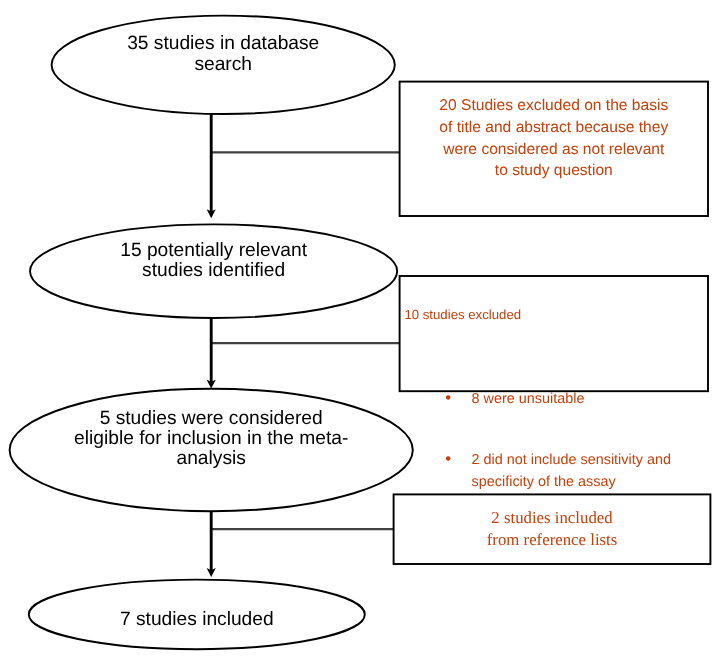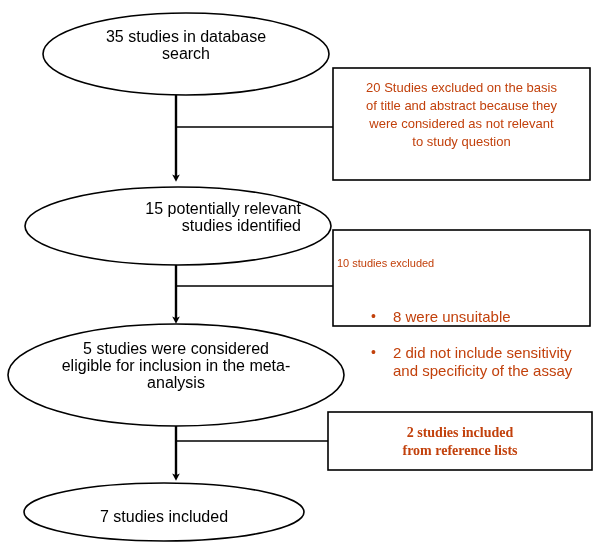--- a/index.html
+++ b/index.html
@@ -44,38 +44,38 @@
     font-family: "Liberation Sans", sans-serif;
     font-size: 13px;
     line-height: 18px;
     color: #c2410c;
     white-space: pre-line;
   }
   .box-text.serif {
     font-family: "Liberation Serif", serif;
     font-size: 14px;
     line-height: 18px;
-    font-weight: bold;
   }
   .box-heading {
     text-align: left;
     font-size: 11px;
     line-height: 18px;
   }
   .bullet-list {
     margin: 0;
     padding: 0 0 0 34px;
     list-style: none;
     text-align: left;
   }
   .bullet-list li {
     position: relative;
-    font-size: 15px;
+    font-size: 12px;
     line-height: 18px;
     padding-left: 22px;
+    margin-top: 15px;
   }
   .bullet-list li::before {
     content: "\2022";
     position: absolute;
     left: 0;
     top: -1px;
     font-size: 14px;
     line-height: 18px;
   }
 </style>
@@ -105,21 +105,21 @@
     <line x1="176" y1="426" x2="176" y2="477" stroke="#000000" stroke-width="2.4" marker-end="url(#arrowhead)"></line>
 
     <rect x="333" y="68" width="257" height="112" fill="#ffffff" stroke="#000000" stroke-width="1.6"></rect>
     <rect x="333" y="230" width="257" height="96" fill="#ffffff" stroke="#000000" stroke-width="1.6"></rect>
     <rect x="328" y="412" width="264" height="58" fill="#ffffff" stroke="#000000" stroke-width="1.6"></rect>
   </svg>
 
   <div class="node-text" style="left:63px; top:28px; width:246px;">35 studies in database
 search</div>
 
-  <div class="node-text" style="left:55px; top:200px; width:246px;text-align:right;">15 potentially relevant
+  <div class="node-text" style="left:55px; top:200px; width:246px;">15 potentially relevant
 studies identified</div>
 
   <div class="node-text" style="left:26px; top:340px; width:300px;">5 studies were considered
 eligible for inclusion in the meta-
 analysis</div>
 
   <div class="node-text" style="left:44px; top:508px; width:240px;">7 studies included</div>
 
   <div class="box-text" style="left:337px; top:79px; width:249px;">20 Studies excluded on the basis
 of title and abstract because they

